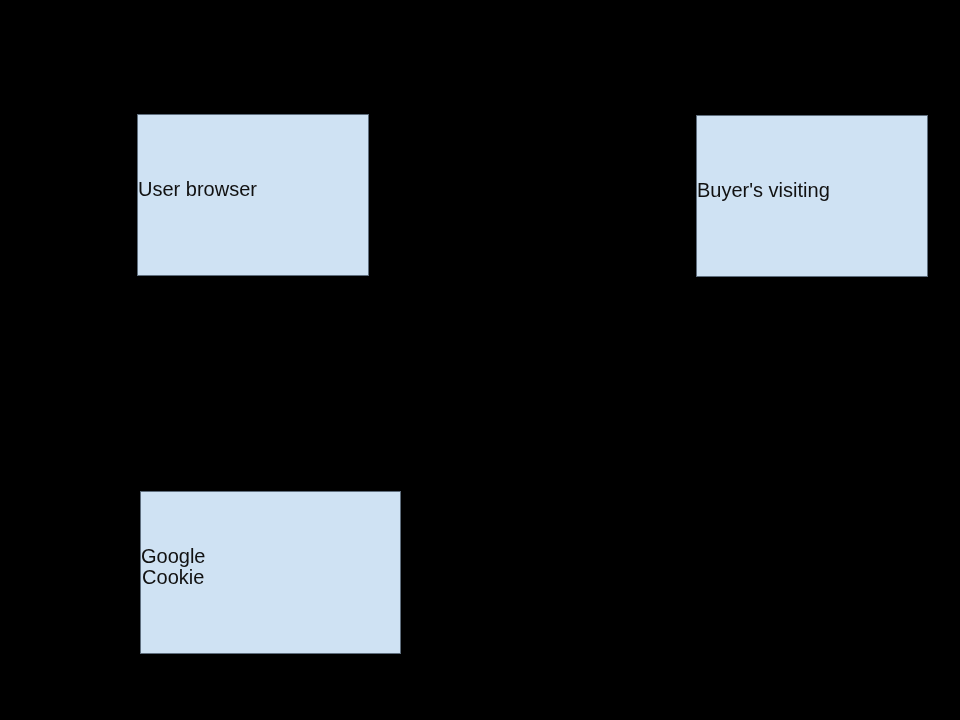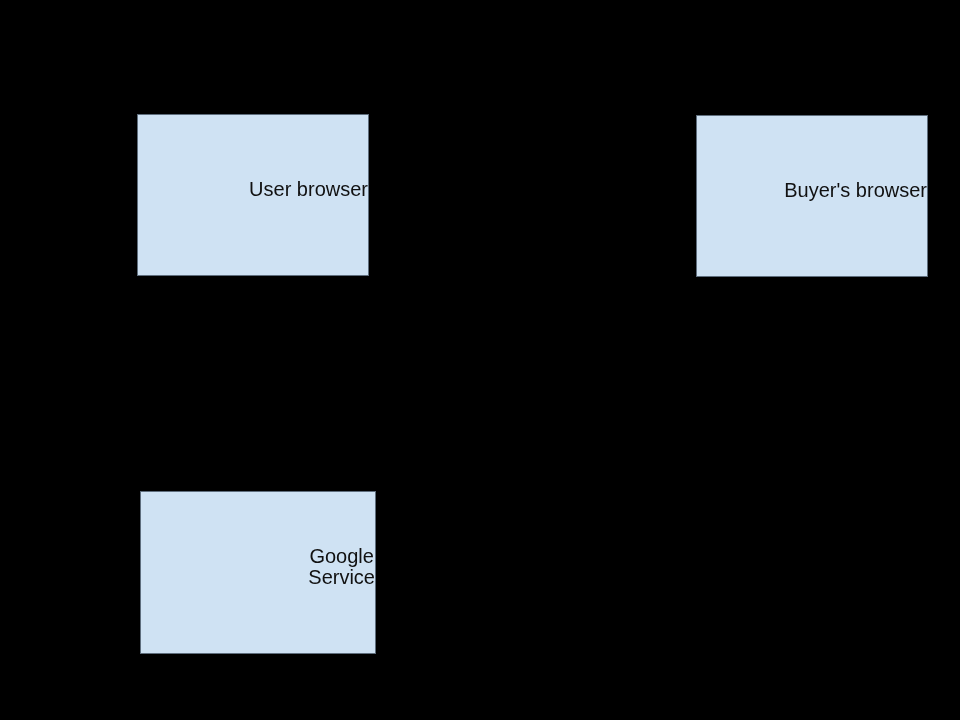--- a/index.html
+++ b/index.html
@@ -21,52 +21,52 @@
     height: 720px;
     background: var(--background);
     font-family: "Liberation Sans", sans-serif;
   }
   .node {
     position: absolute;
     background: var(--node-fill);
     border: 1.5px solid var(--node-border);
     display: flex;
     align-items: center;
-    justify-content: flex-end;
+    justify-content: flex-start;
     
     padding-bottom: 11px;
   }
   .node-label {
     text-align: center;
     color: var(--node-text);
     font-size: 20px;
     line-height: 21px;
     white-space: nowrap;
   }
   .node-user-browser   { left: 137px; top: 114px; width: 232px; height: 162px; }
   .node-buyers-service { left: 696px; top: 115px; width: 232px; height: 162px; }
-  .node-google-cms     { left: 140px; top: 491px; width: 236px; height: 163px; }
+  .node-google-cms     { left: 140px; top: 491px; width: 261px; height: 163px; }
 </style>
 </head>
 <body>
 
 <div class="canvas">
 
   <div class="node node-user-browser">
     <div class="node-label">
       <div>User browser</div>
     </div>
   </div>
 
   <div class="node node-buyers-service">
     <div class="node-label">
-      <div>Buyer's browser</div>
+      <div>Buyer's visiting</div>
     </div>
   </div>
 
   <div class="node node-google-cms">
     <div class="node-label">
       <div>Google</div>
-      <div>Service</div>
+      <div>Cookie</div>
     </div>
   </div>
 
 </div>
 
 </body></html>

